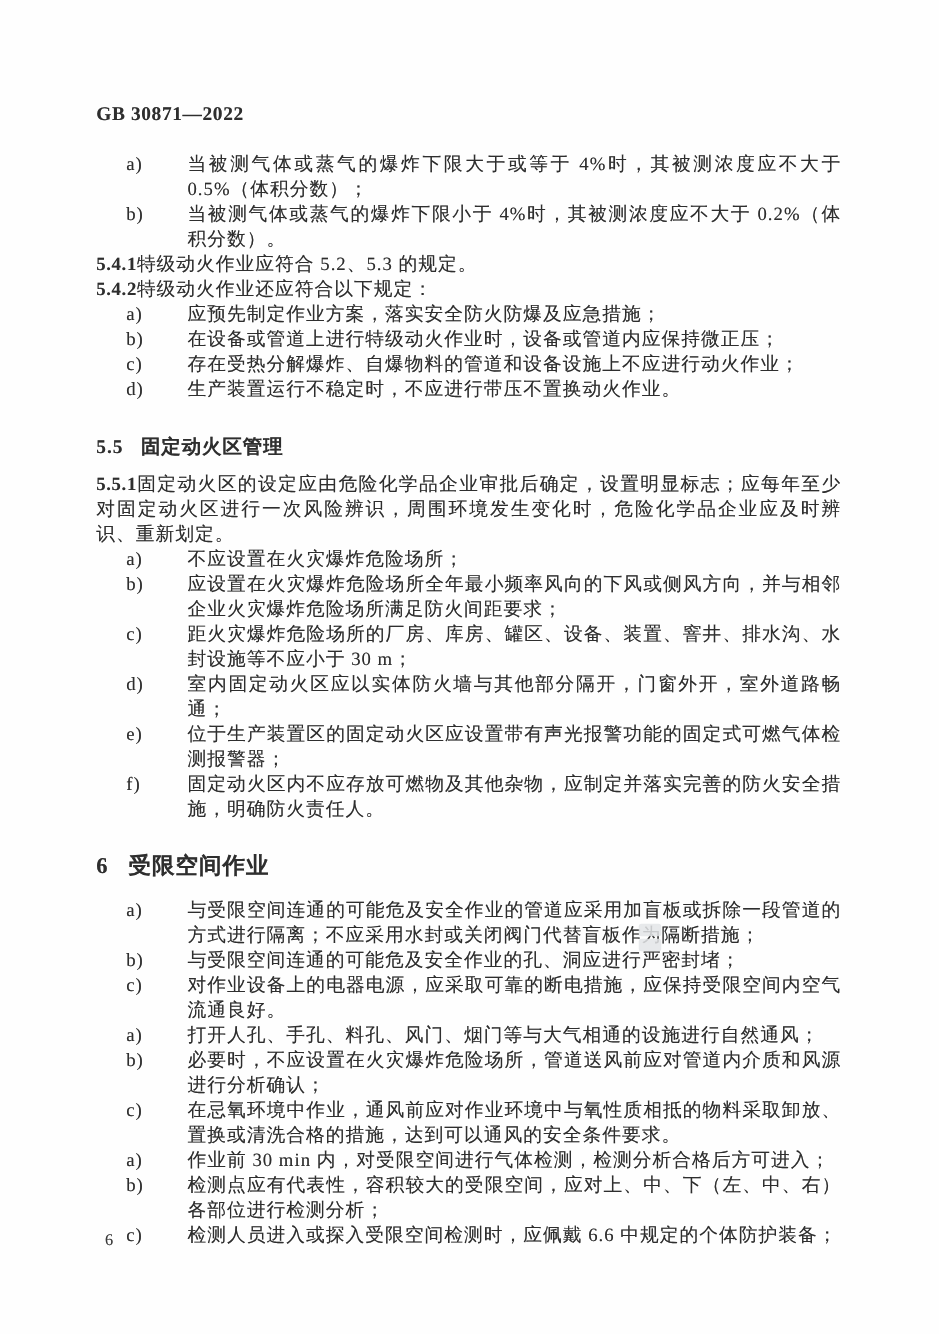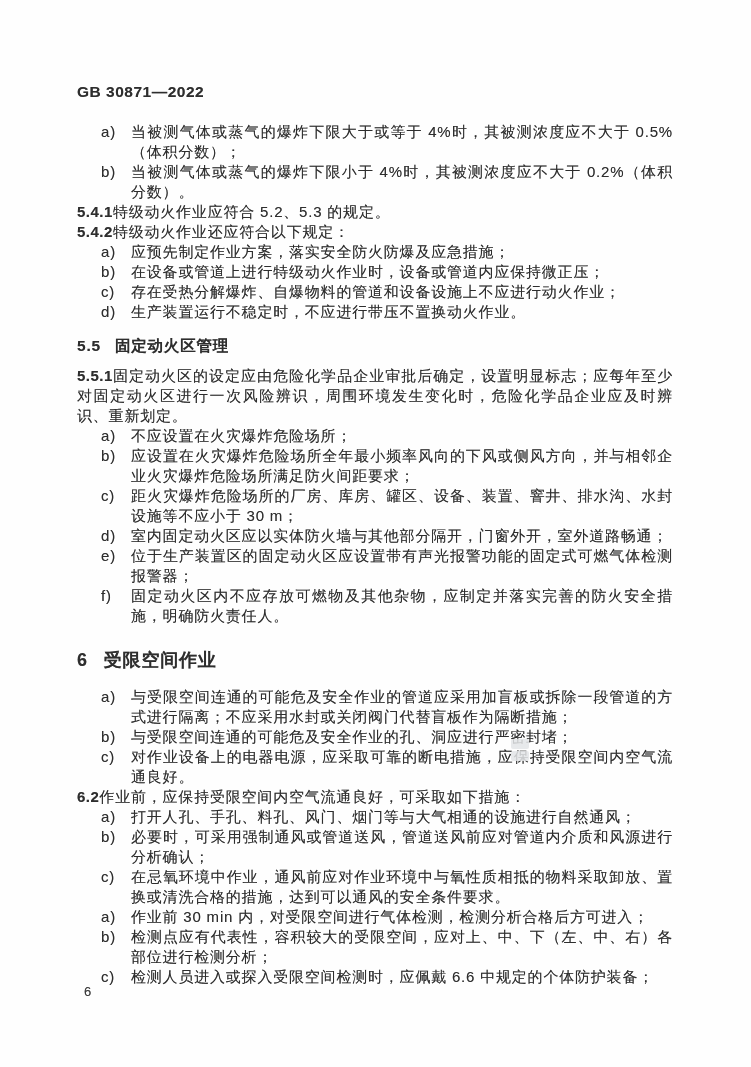--- a/index.html
+++ b/index.html
@@ -2,21 +2,21 @@
 <html><head>
 <meta charset="utf-8">
 <style>
   html, body { margin: 0; padding: 0; background: #ffffff; }
   .page {
     position: relative;
     width: 751px;
     height: 1067px;
     background: #fefefe;
     overflow: hidden;
-    font-family: Liberation Sans, sans-serif;
+    font-family: Liberation Serif, serif;
     color: #2e2e2e;
     text-shadow: 0 0 0.5px rgba(40,40,40,0.45);
   }
   .content {
     padding: 82px 78px 0 77px;
     font-size: 15px;
     line-height: 20px;
     letter-spacing: 0.8px;
   }
   .doc-header {
@@ -38,22 +38,22 @@
     margin: 24px 0 16px 0;
   }
   .chapter-heading .num { margin-right: 16px; }
   .clause { text-align: justify; }
   .clause .num { font-weight: bold; margin-right: 0; letter-spacing: 0.5px; }
   .li {
     display: flex;
     margin-left: 24px;
   }
   .li .lb { flex: none; width: 30px; }
-  .li .t { flex: 1; text-align: justify; }
-  .h55-gap { margin-top: 14px; }
+  .li .t { flex: 1; text-align: justify; margin-left: 19px; }
+  .h55-gap { margin-top: 26px; }
   .page-number {
     position: absolute;
     left: 84px;
     top: 984px;
     font-size: 13px;
     color: #3a3a3a;
   }
   .watermark {
     position: absolute;
     left: 511px;
@@ -163,31 +163,28 @@
       <div class="li">
         <span class="lb">b)</span>
         <span class="t">与受限空间连通的可能危及安全作业的孔、洞应进行严密封堵；</span>
       </div>
       <div class="li">
         <span class="lb">c)</span>
         <span class="t">对作业设备上的电器电源，应采取可靠的断电措施，应保持受限空间内空气流通良好。</span>
       </div>
     </div>
 
-    <div class="clause">
-      <span class="num">6.2</span><span>作业前，应保持受限空间内空气流通良好，可采取如下措施：</span>
-    </div>
     <div>
       <div class="li">
         <span class="lb">a)</span>
         <span class="t">打开人孔、手孔、料孔、风门、烟门等与大气相通的设施进行自然通风；</span>
       </div>
       <div class="li">
         <span class="lb">b)</span>
-        <span class="t">必要时，可采用强制通风或管道送风，管道送风前应对管道内介质和风源进行分析确认；</span>
+        <span class="t">必要时，不应设置在火灾爆炸危险场所，管道送风前应对管道内介质和风源进行分析确认；</span>
       </div>
       <div class="li">
         <span class="lb">c)</span>
         <span class="t">在忌氧环境中作业，通风前应对作业环境中与氧性质相抵的物料采取卸放、置换或清洗合格的措施，达到可以通风的安全条件要求。</span>
       </div>
     </div>
 
     <div>
       <div class="li">
         <span class="lb">a)</span>

